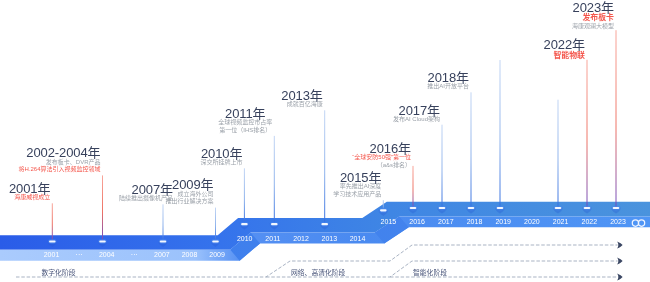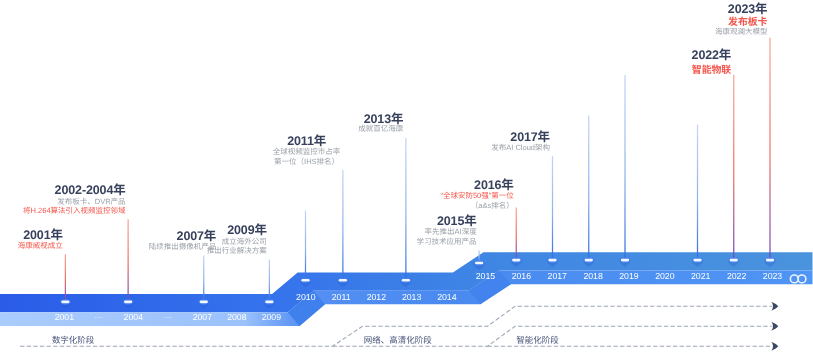--- a/index.html
+++ b/index.html
@@ -2,21 +2,21 @@
 <html><head>
 <meta charset="utf-8">
 <style>
   html,body{margin:0;padding:0;background:#fff;}
   body{width:650px;height:282px;overflow:hidden;
        font-family:"Liberation Sans","Noto Sans CJK SC",sans-serif;}
   #stage{position:relative;width:650px;height:282px;}
   #ribbon{position:absolute;left:0;top:0;}
   #overlay{position:absolute;left:0;top:0;width:650px;height:282px;}
   .ev{position:absolute;text-align:right;white-space:nowrap;}
-  .ev .yr{font-size:10px;font-weight:bold;color:#37415c;line-height:10.4px;letter-spacing:-0.1px;}
+  .ev .yr{font-size:13px;font-weight:normal;color:#37415c;line-height:10.4px;letter-spacing:-0.1px;}
   .ev .d{font-size:6.0px;color:#9ba1a9;line-height:7.6px;}
   .ev .r{font-size:6.0px;color:#f4564c;line-height:7.6px;}
   .ev .rb{font-size:7.9px;color:#f4564c;line-height:9.4px;font-weight:600;}
   .yrl{position:absolute;font-size:7px;color:#fff;line-height:8px;text-align:center;white-space:nowrap;transform:translateX(-50%);}
   .ph{position:absolute;font-size:6.8px;color:#49557a;line-height:9px;white-space:nowrap;}
 </style>
 </head>
 <body>
 
 <div id="stage">
@@ -202,20 +202,24 @@
       </div>
       <div class="ev" style="right: 477px; top: 184.7px;">
         <div class="yr">2007年</div>
         <div class="d">陆续推出摄像机产品</div>
       </div>
       <div class="ev" style="right: 436.5px; top: 180.4px;">
         <div class="yr">2009年</div>
         <div class="d">成立海外公司</div>
         <div class="d">推出行业解决方案</div>
       </div>
+      <div class="ev" style="right: 407.6px; top: 148.7px;">
+        <div class="yr">2010年</div>
+        <div class="d">深交所挂牌上市</div>
+      </div>
       <div class="ev" style="right: 377.7px; top: 108.7px; text-align: center;">
         <div class="yr">2011年</div>
         <div class="d">全球视频监控市占率</div>
         <div class="d">第一位（IHS排名）</div>
       </div>
       <div class="ev" style="right: 327.3px; top: 90.7px;">
         <div class="yr">2013年</div>
         <div class="d">成就百亿海康</div>
       </div>
       <div class="ev" style="right: 268.7px; top: 172.9px;">
@@ -224,20 +228,24 @@
         <div class="d">学习技术应用产品</div>
       </div>
       <div class="ev" style="right: 239px; top: 144px;">
         <div class="yr">2016年</div>
         <div class="r">“全球安防50强”第一位</div>
         <div class="d">（a&amp;s排名）</div>
       </div>
       <div class="ev" style="right: 210px; top: 106px;">
         <div class="yr">2017年</div>
         <div class="d">发布AI Cloud架构</div>
+      </div>
+      <div class="ev" style="right: 181px; top: 72.7px;">
+        <div class="yr">2018年</div>
+        <div class="d">推出AI开放平台</div>
       </div>
       <div class="ev" style="right: 65px; top: 40.2px;">
         <div class="yr">2022年</div>
         <div class="rb">智能物联</div>
       </div>
       <div class="ev" style="right: 36px; top: 3px;">
         <div class="yr">2023年</div>
         <div class="rb">发布板卡</div>
         <div class="d">海康观澜大模型</div>
       </div>

